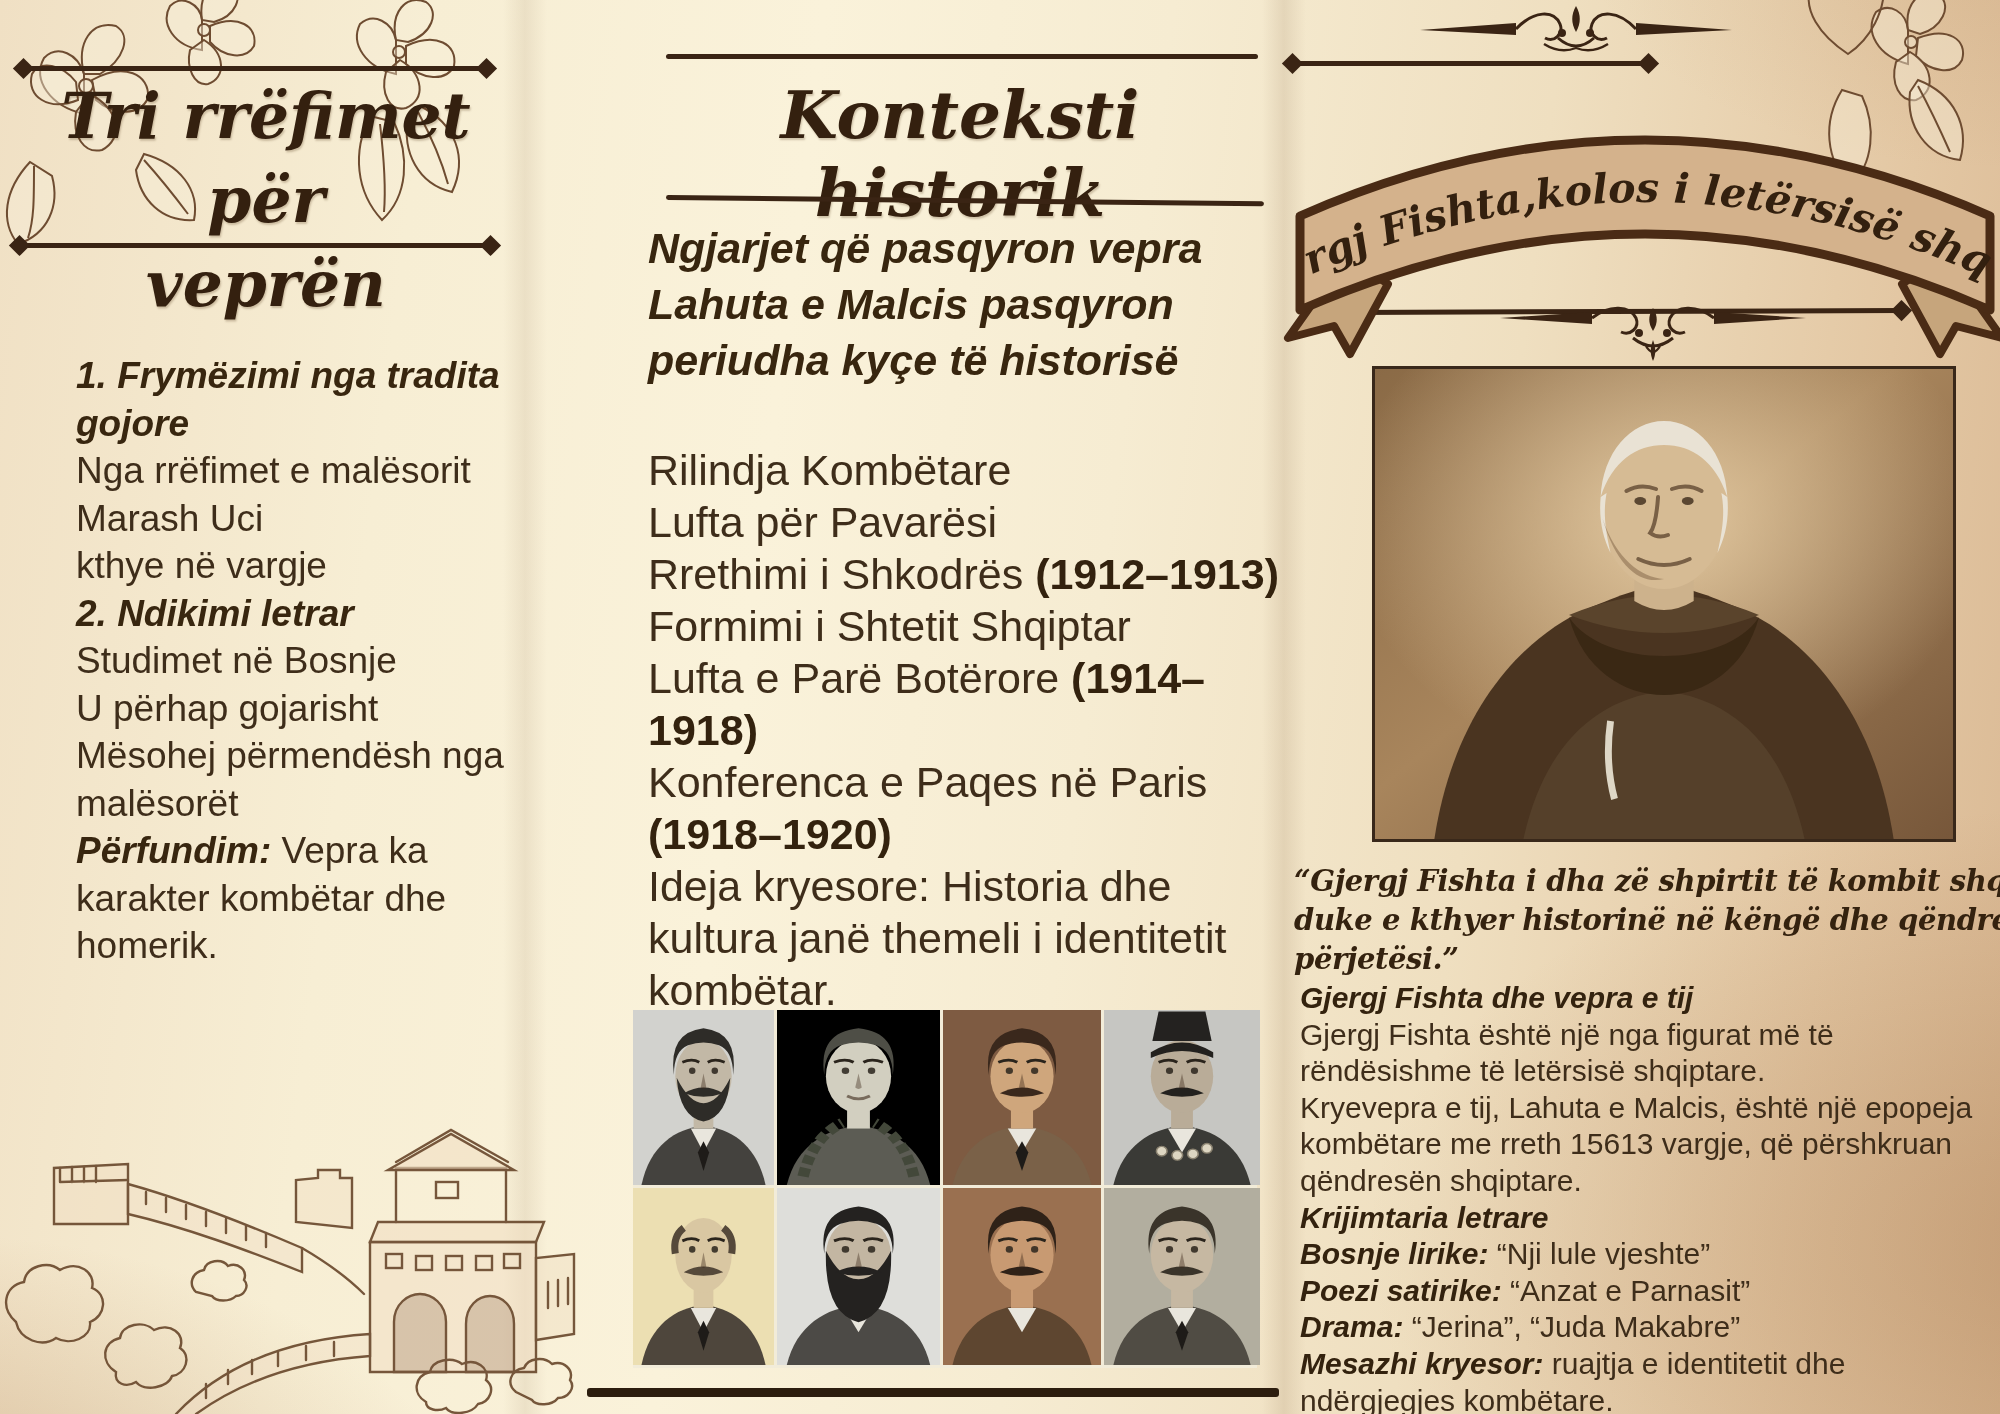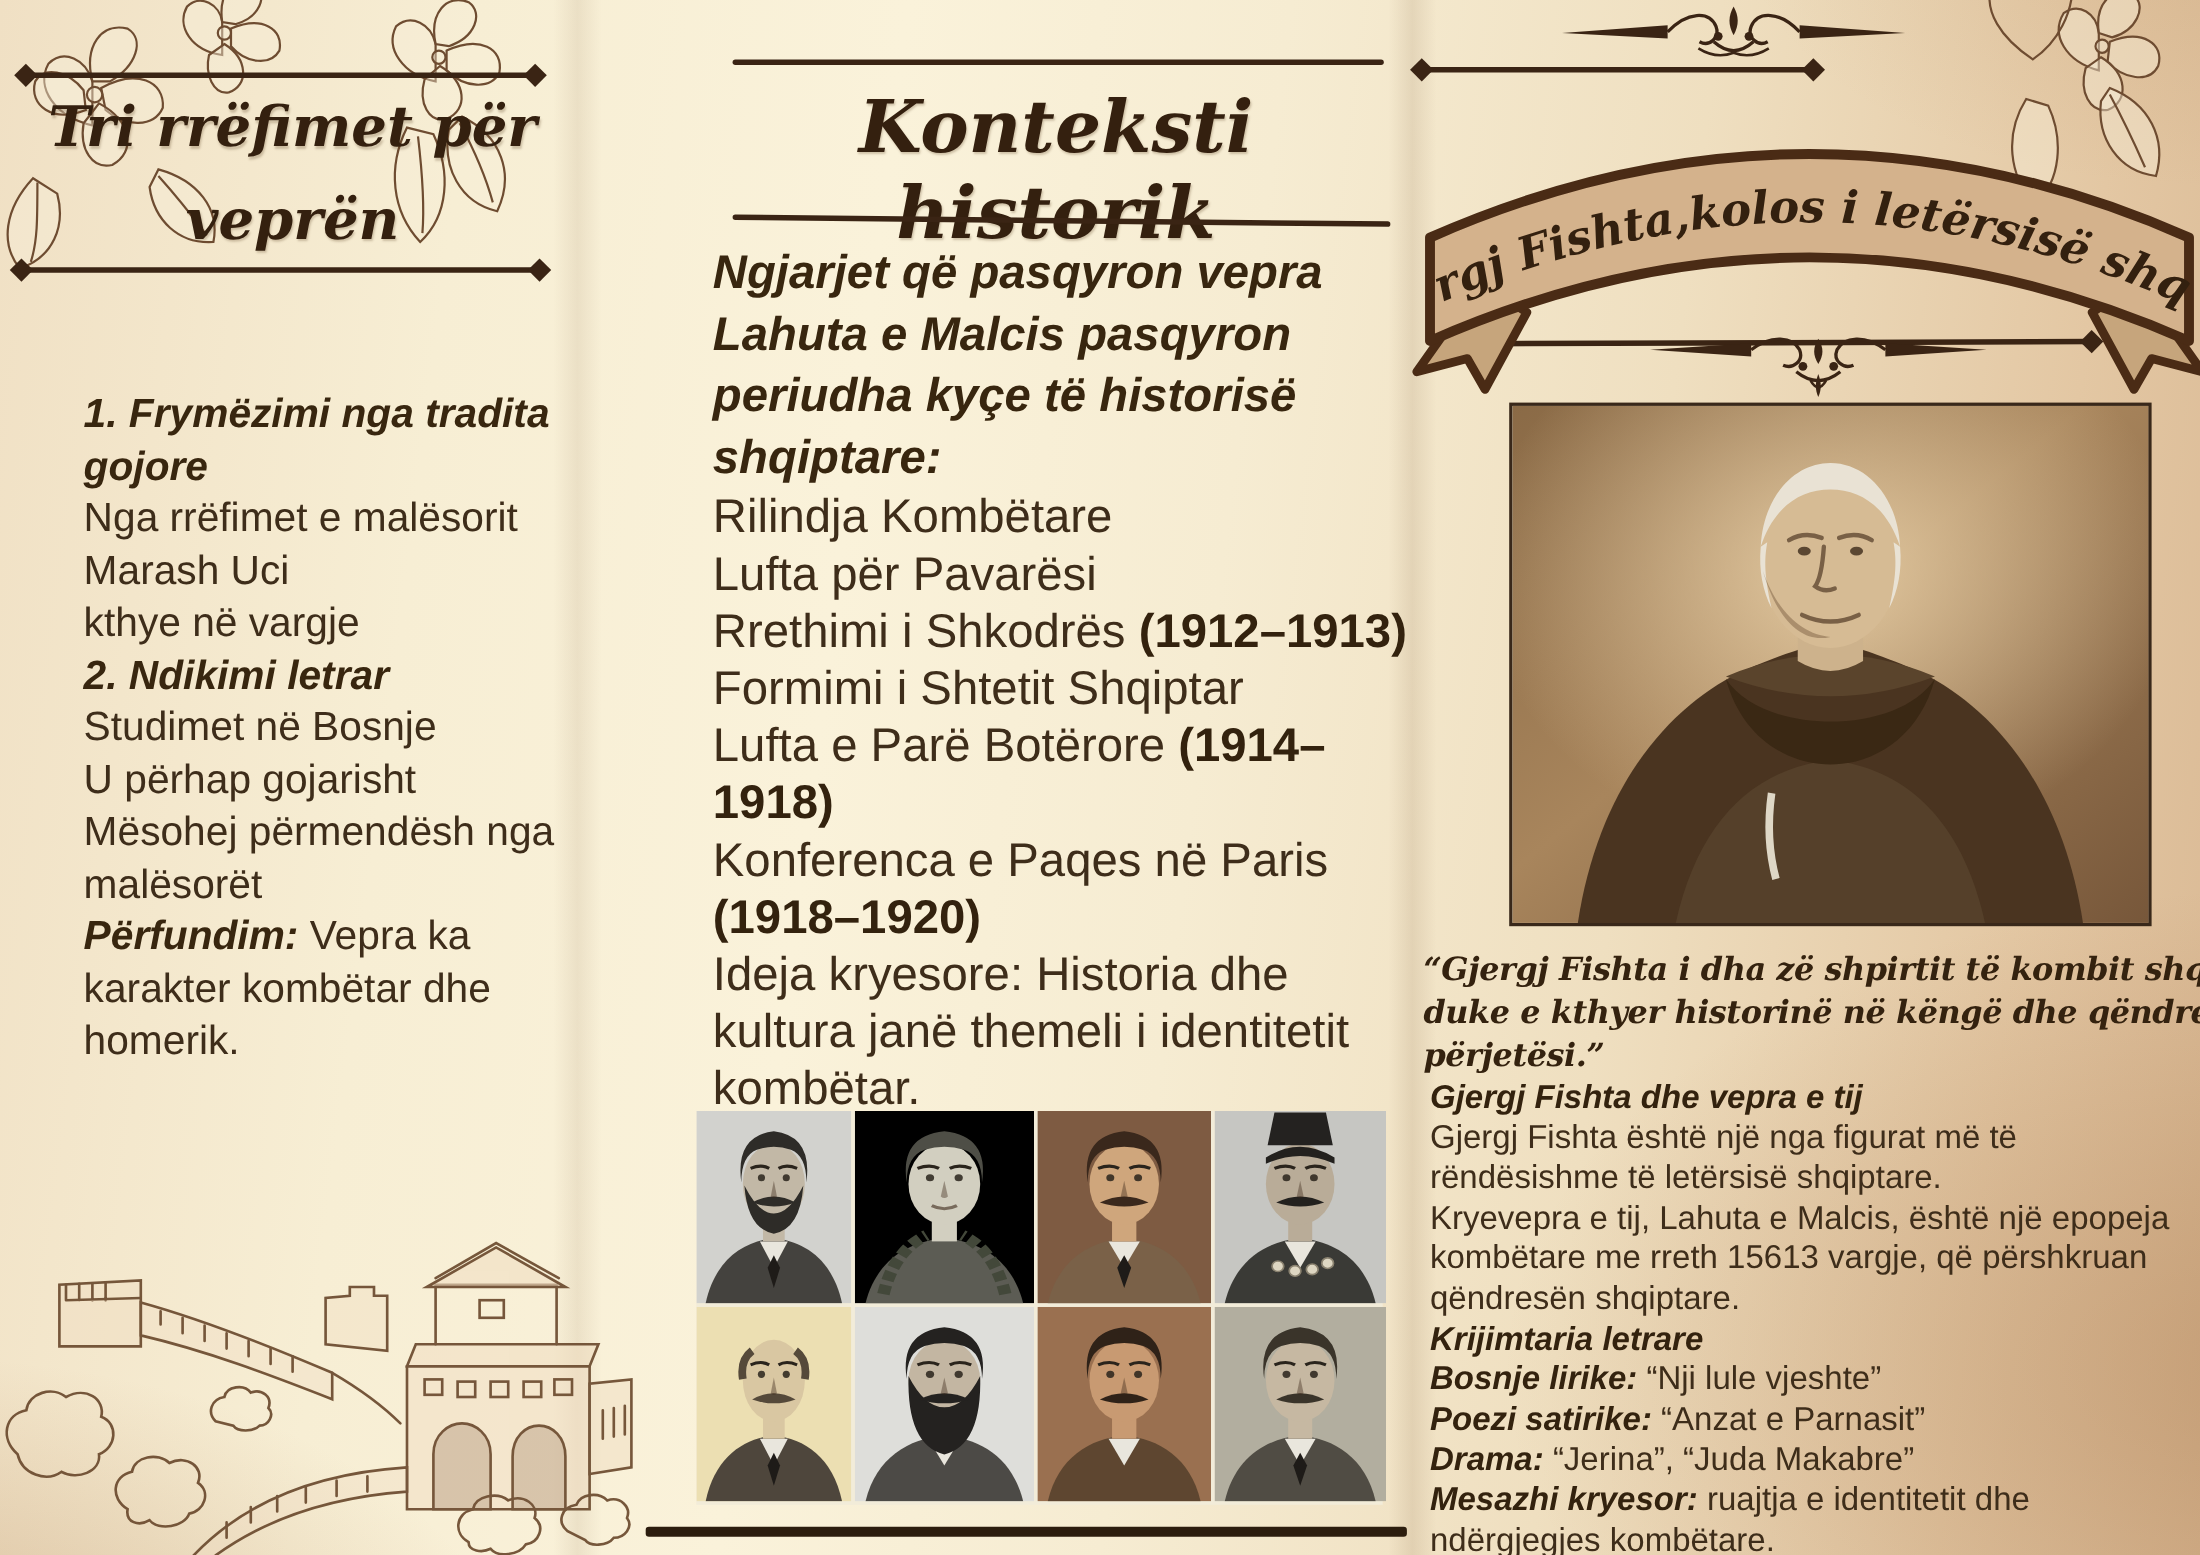--- a/index.html
+++ b/index.html
@@ -16,21 +16,21 @@
   #crease1{left:503;left:503px;background:linear-gradient(90deg,rgba(120,85,50,0),rgba(120,85,50,.10),rgba(120,85,50,0));}
   #crease2{left:1262px;background:linear-gradient(90deg,rgba(120,85,50,0),rgba(120,85,50,.13),rgba(120,85,50,0));}
 
   .rule{position:absolute;height:5px;background:#3a2414;border-radius:3px;}
   .dmd{position:absolute;width:15px;height:15px;background:#3a2414;transform:rotate(45deg);}
 
   
   #left-title{
     position:absolute;left:8px;top:74px;width:516px;text-align:center;
     font-family:"DejaVu Serif",serif;font-style:italic;font-weight:700;
-    font-size:51px;line-height:84px;color:#34200f;text-shadow:1px 2px 2px rgba(80,50,20,.25);
+    font-size:63px;line-height:84px;color:#34200f;text-shadow:1px 2px 2px rgba(80,50,20,.25);
   }
   #left-body{position:absolute;left:32px;top:352px;width:480px;font-size:37px;line-height:47.5px;color:#3e2d1a;margin-left:44px;}
   #left-body .tl{white-space:nowrap;}
   #left-body .b{font-weight:700;font-style:italic;color:#38260f;}
 
   
   #mid-title{
     position:absolute;left:640px;top:76px;width:640px;text-align:center;
     font-family:"DejaVu Serif",serif;font-style:italic;font-weight:700;
     font-size:66px;color:#34200f;text-shadow:1px 2px 2px rgba(80,50,20,.25);
@@ -203,21 +203,20 @@
   </svg>
 
   <div class="rule" style="left:666px;top:54px;width:592px;"></div>
   <div id="mid-title">Konteksti historik</div>
   <div class="rule" style="left:666px;top:195px;width:598px;transform:rotate(.6deg);transform-origin:left center;"></div>
 
   <div id="mid-intro">
       <div class="tl">Ngjarjet që pasqyron vepra</div>
       <div class="tl">Lahuta e Malcis pasqyron</div>
       <div class="tl">periudha kyçe të historisë</div>
-      <div class="tl">shqiptare:</div>
     </div>
   <div id="mid-list">
       <div class="tl"><span>Rilindja Kombëtare</span></div>
       <div class="tl"><span>Lufta për Pavarësi</span></div>
       <div class="tl"><span>Rrethimi i Shkodrës </span><span class="b">(1912–1913)</span></div>
       <div class="tl"><span>Formimi i Shtetit Shqiptar</span></div>
       <div class="tl"><span>Lufta e Parë Botërore </span><span class="b">(1914–</span></div>
       <div class="tl"><span class="b">1918)</span></div>
       <div class="tl"><span>Konferenca e Paqes në Paris</span></div>
       <div class="tl"><span class="b">(1918–1920)</span></div>

